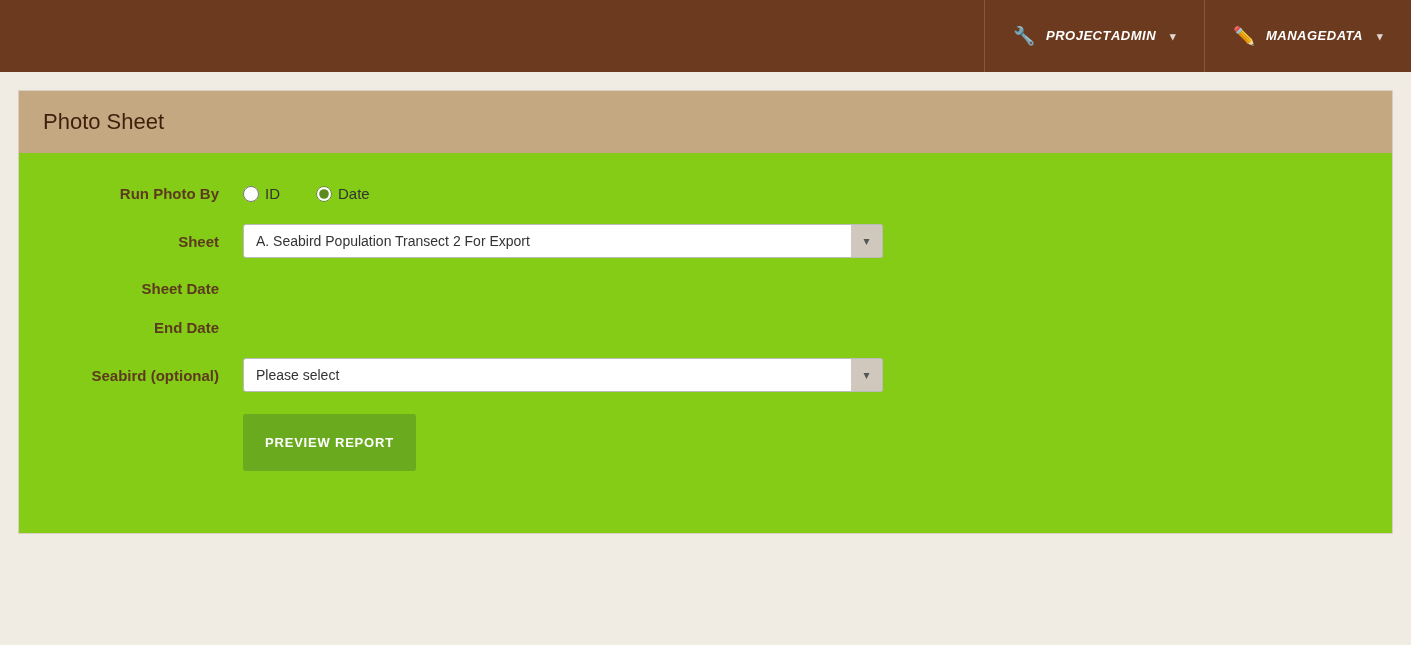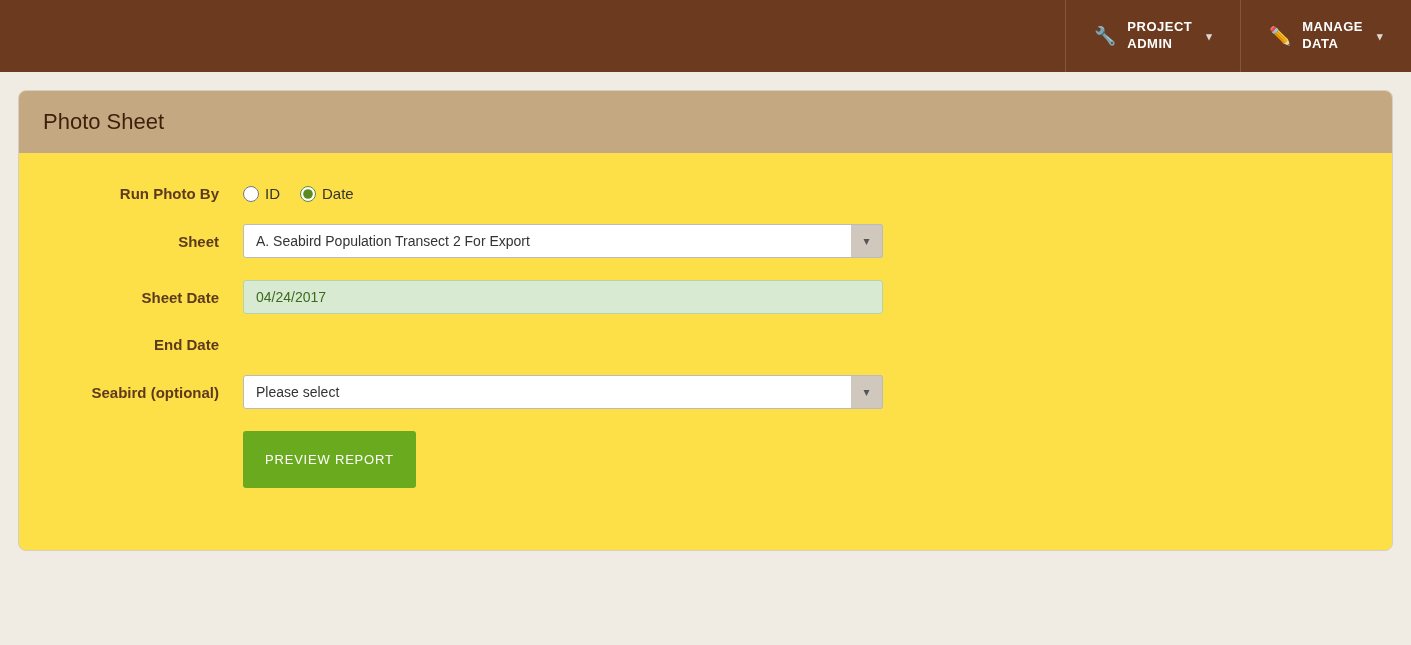--- a/index.html
+++ b/index.html
@@ -28,33 +28,33 @@
       letter-spacing: 0.5px;
       cursor: pointer;
       border-left: 1px solid rgba(255,255,255,0.15);
       text-transform: uppercase;
       user-select: none;
     }
     .nav-icon {
       font-size: 18px;
       opacity: 0.9;
     }
-    .nav-label-block { display: flex; flex-direction: column; line-height: 1.3; }
+    .nav-label-block { display: flex; flex-direction: row; line-height: 1.3; font-style: italic; }
     .nav-chevron { font-size: 11px; margin-left: 4px; opacity: 0.8; }
 
     
     .page-container {
       margin: 18px 18px;
     }
 
     
     .card {
-      background: #fde047;
+      background: #84cc16;
       border: 1px solid #d9cfc0;
-      border-radius: 8px;
+      border-radius: 1px;
       overflow: hidden;
     }
     .card-header {
       background: #c4a882;
       padding: 18px 24px;
     }
     .card-header-title {
       font-size: 22px;
       color: #3d1f0a;
       font-weight: normal;
@@ -79,21 +79,21 @@
     }
     .form-control-wrap {
       flex: 1;
       max-width: 640px;
     }
 
     
     .radio-group {
       display: flex;
       align-items: center;
-      gap: 20px;
+      gap: 36px;
     }
     .radio-option {
       display: flex;
       align-items: center;
       gap: 6px;
       font-size: 15px;
       color: #333;
       cursor: pointer;
     }
     .radio-option input[type="radio"] {
@@ -151,21 +151,21 @@
       outline: none;
     }
 
     
     .btn-preview {
       background: #6aaa1e;
       color: #fff;
       border: none;
       padding: 21px 22px;
       font-size: 13px;
-      font-weight: normal;
+      font-weight: bold;
       letter-spacing: 0.8px;
       text-transform: uppercase;
       border-radius: 3px;
       cursor: pointer;
     }
   </style>
 </head>
 <body>
 
 <nav>
@@ -215,23 +215,20 @@
         <div class="form-control-wrap">
           <div class="select-wrapper">
             <select><option value="A. Seabird Population Transect 2 For Export">A. Seabird Population Transect 2 For Export</option><option value="Seabird Population Transect For Export">Seabird Population Transect For Export</option></select>
             <div class="select-arrow">▾</div>
           </div>
         </div>
       </div>
 
       <div class="form-row">
         <div class="form-label">Sheet Date</div>
-        <div class="form-control-wrap">
-          <input type="text" class="date-input" value="04/24/2017" style="">
-        </div>
       </div>
 
       <div class="form-row">
         <div class="form-label">End Date</div>
       </div>
 
       <div class="form-row">
         <div class="form-label">Seabird (optional)</div>
         <div class="form-control-wrap">
           <div class="select-wrapper">

